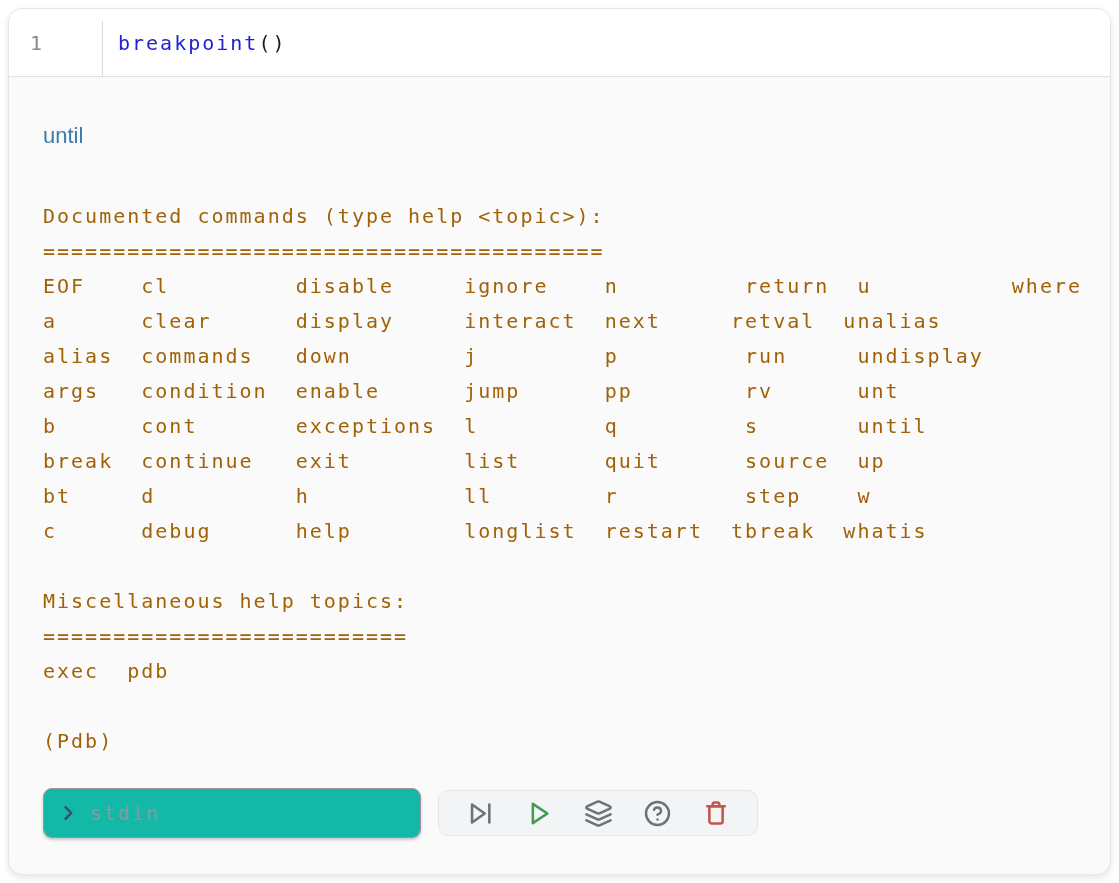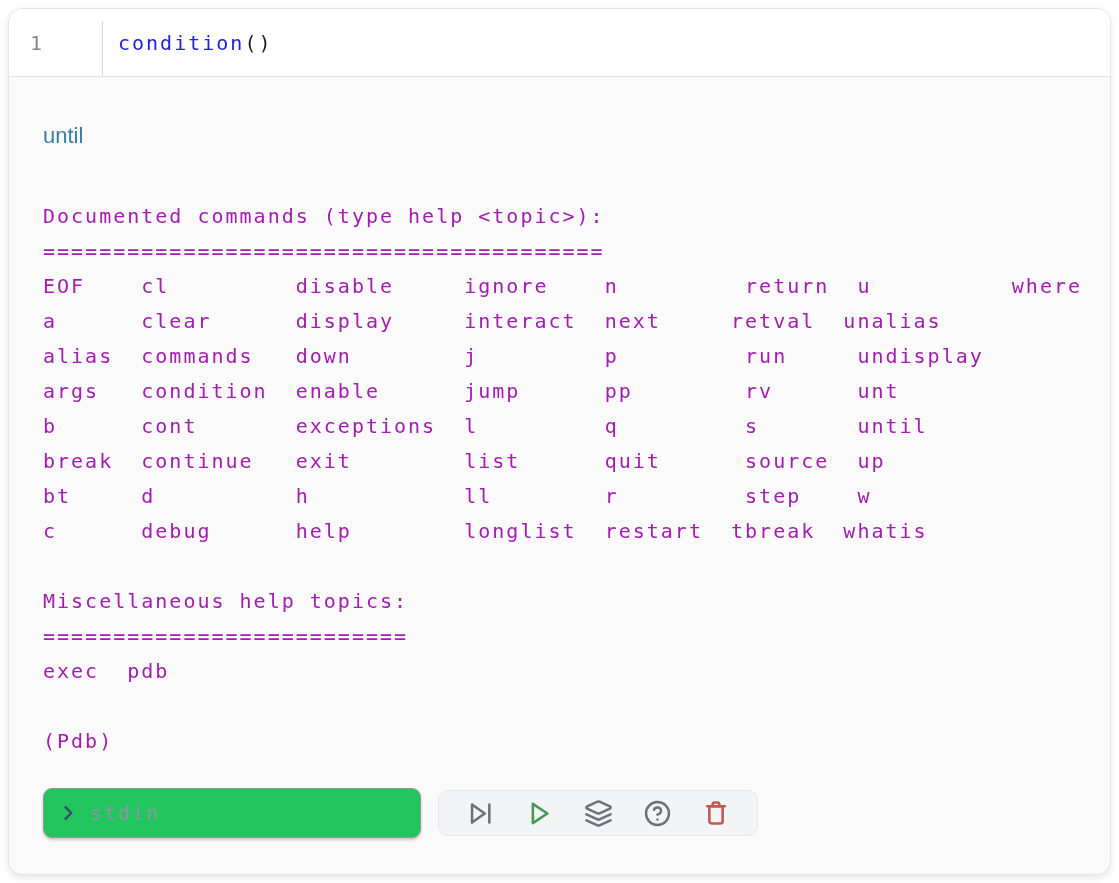--- a/index.html
+++ b/index.html
@@ -39,30 +39,30 @@
   .cmd-echo {
     font-family: "Liberation Sans", sans-serif;
     font-size: 22px; line-height: 26px;
     color: #3a7ca8;
   }
   .terminal {
     margin-top: 50px;
     font-family: "DejaVu Sans Mono", monospace;
     font-size: 20px; letter-spacing: 2px;
     line-height: 35px;
-    color: #a21caf;
+    color: #a16207;
     white-space: pre;
   }
 
   
   .controls { margin-top: 29px; display: flex; align-items: center; gap: 17px; }
 
   .stdin-box {
     width: 378px; height: 50px;
-    background: #22c55e;
+    background: #14b8a6;
     border: 1.5px solid #96979c;
     border-radius: 9px;
     box-shadow: 0 2px 3px rgba(70,70,75,0.28);
     display: flex; align-items: center;
     padding: 0 14px; gap: 12px;
   }
   .stdin-chevron { color: #3a4a6b; flex: 0 0 auto; display: flex; }
   .stdin-input {
     flex: 1; min-width: 0;
     border: none; outline: none; background: transparent;
@@ -93,21 +93,21 @@
 </head>
 <body>
 
 <div class="card">
 
   <div class="editor-bar">
     <div class="gutter">
       <span class="mono line-number">1</span>
     </div>
     <div class="code-line">
-      <span class="mono code-fn">condition</span>
+      <span class="mono code-fn">breakpoint</span>
         <span class="mono code-paren">()</span>
     </div>
   </div>
 
   <div class="output">
 
     <div class="cmd-echo">until</div>
 
     <pre class="terminal">Documented commands (type help &lt;topic&gt;):
 ========================================

